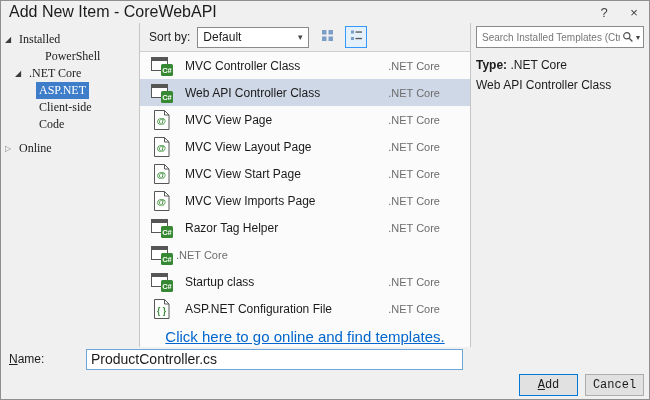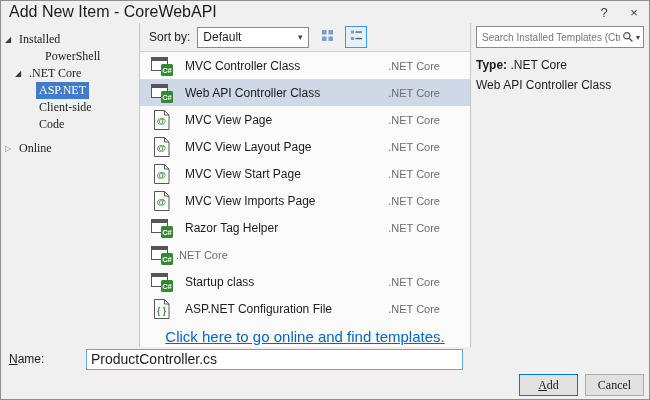--- a/index.html
+++ b/index.html
@@ -47,21 +47,21 @@
   .search-glass{flex:none;display:flex;align-items:center;}
   .type-line{margin-top:10px;white-space:nowrap;}
   .type-line .b{font-weight:bold;}
   .desc{margin-top:6px;white-space:nowrap;}
 
   .name-row{height:24px;flex:none;display:flex;align-items:center;padding-left:8px;}
   .name-label{width:77px;flex:none;}
   .name-input{width:377px;height:21px;border:1px solid #6ca6dd;background:#fff;padding:1px 4px;font-family:inherit;font-size:14px;color:#1b1b1b;outline:none;}
 
   .btn-row{height:28px;flex:none;display:flex;align-items:center;justify-content:flex-end;gap:7px;padding-right:5px;}
-  .btn{width:59px;height:22px;background:#e1e1e1;border:1px solid #adadad;font-family:Liberation Serif, serif;font-size:12px;color:#1b1b1b;display:flex;align-items:center;justify-content:center;padding:0;}
+  .btn{width:59px;height:22px;background:#e1e1e1;border:1px solid #adadad;font-family:Liberation Mono, monospace;font-size:12px;color:#1b1b1b;display:flex;align-items:center;justify-content:center;padding:0;}
   .btn.default{border-color:#0078d7;}
   u{text-decoration:underline;}
 </style>
 </head>
 <body>
 
 <div class="window">
 
   <div class="titlebar">
     <span class="title">Add New Item - CoreWebAPI</span>

